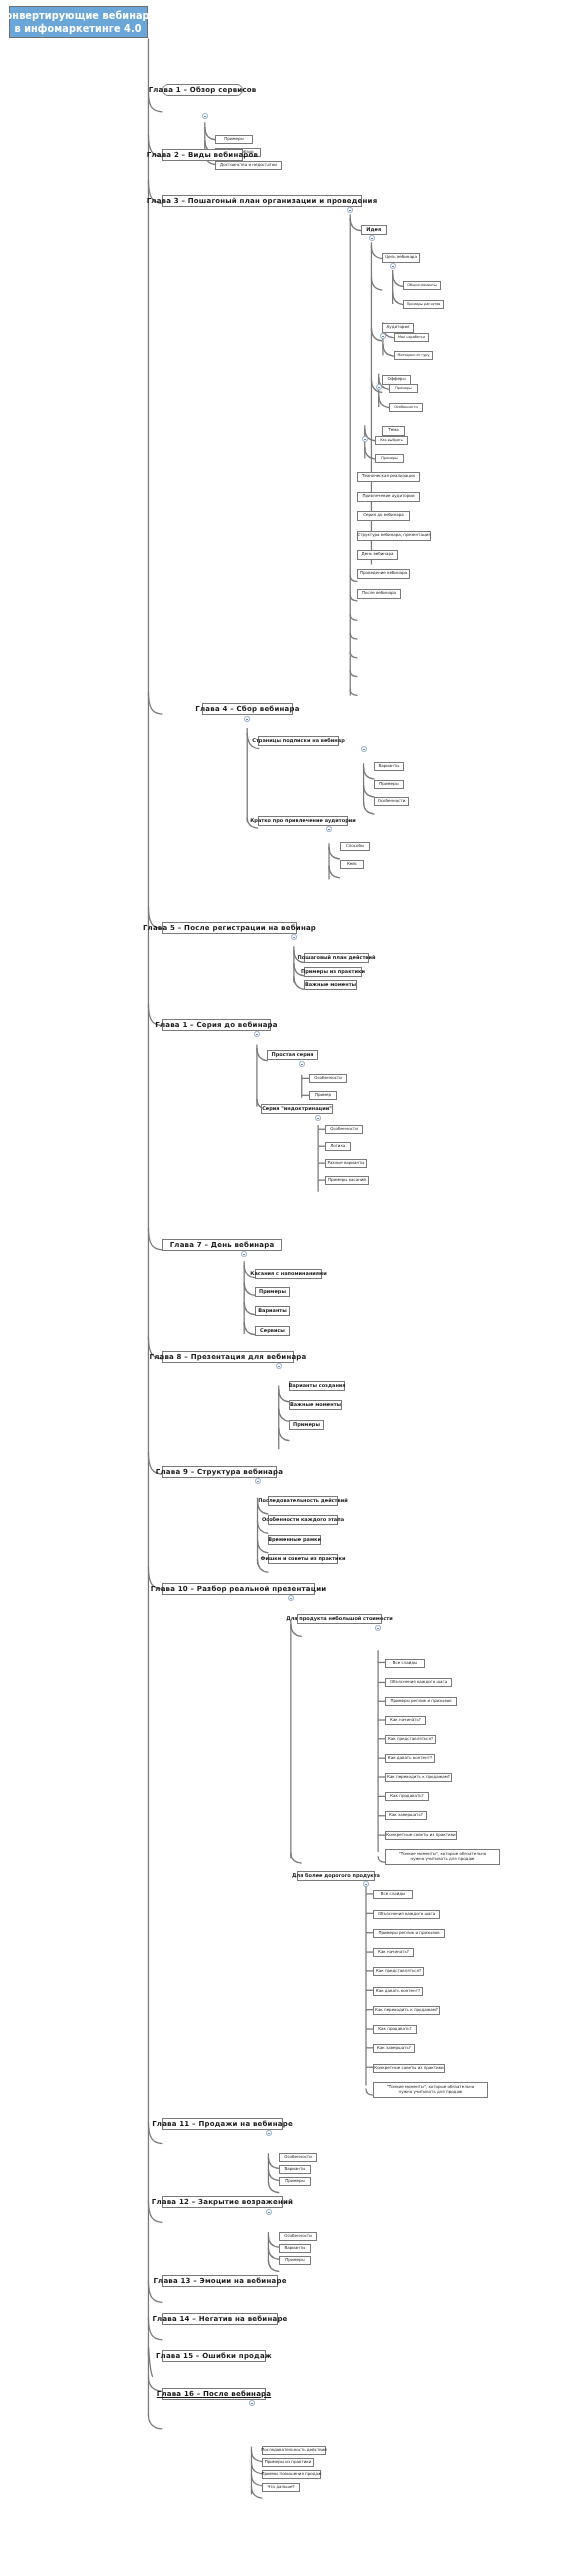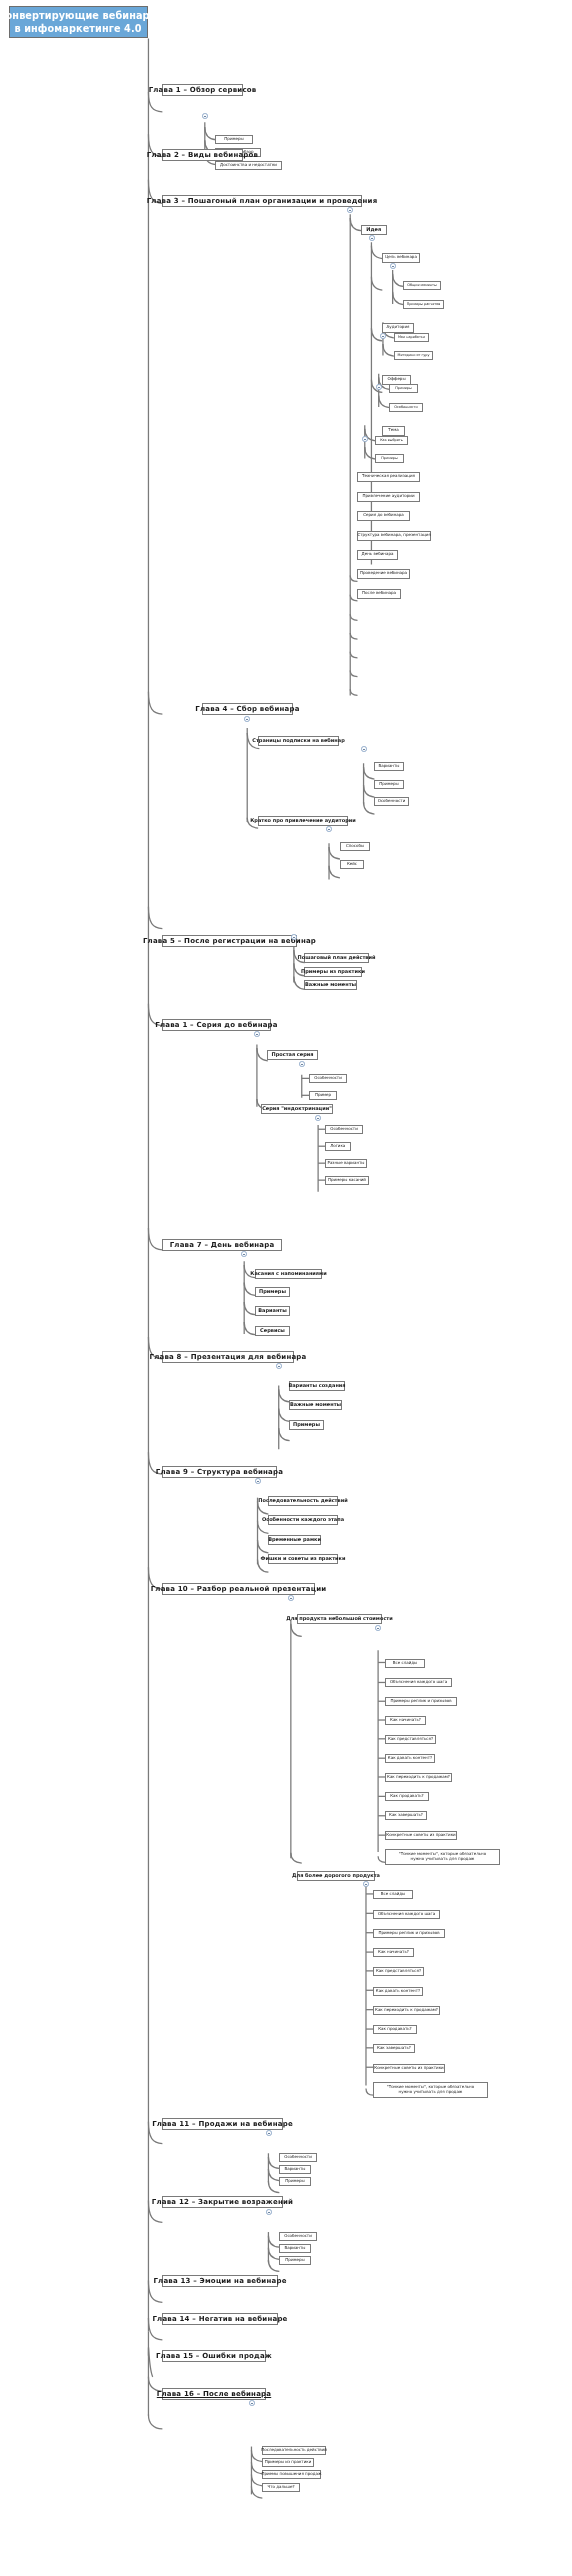--- a/index.html
+++ b/index.html
@@ -222,21 +222,21 @@
       <path d="M415,4042 C415,4054 421,4060 433,4061"></path>
       <path d="M415,4062 C415,4074 421,4080 433,4081"></path>
       <path d="M415,4082 C415,4094 421,4100 433,4101"></path>
       <path d="M415,4102 C415,4114 421,4120 433,4121"></path>
     </g>
   </svg>
 
   <div class="node root" style="left:8.5px; top:6px; width:139px; height:32px;">Конвертирующие вебинары
 в инфомаркетинге 4.0</div>
 
-  <div class="node lvl1" style="left:162px; top:84px; width:81px; height:12px;">Глава 1 – Обзор сервисов</div>
+  <div class="node lvl1" style="left:162px; top:84px; width:81px; height:12px;border-radius:6px;">Глава 1 – Обзор сервисов</div>
   <div class="toggle" style="left:202px; top:113px;"></div>
   <div class="node lvl3" style="left:215px; top:135px; width:38px; height:9px;">Примеры</div>
   <div class="node lvl3" style="left:215px; top:148px; width:46px; height:9px;">Краткий обзор</div>
   <div class="node lvl3" style="left:215px; top:161px; width:67px; height:9px;">Достоинства и недостатки</div>
 
   <div class="node lvl1" style="left:162px; top:149px; width:81px; height:12px;">Глава 2 – Виды вебинаров</div>
 
   <div class="node lvl1" style="left:162px; top:195px; width:200px; height:12px;">Глава 3 – Пошагоный план организации и проведения</div>
   <div class="toggle" style="left:347px; top:207px;"></div>
 
@@ -278,21 +278,21 @@
   <div class="toggle" style="left:361px; top:746px;"></div>
   <div class="node lvl3" style="left:374px; top:762px; width:30px; height:9px;">Варианты</div>
   <div class="node lvl3" style="left:374px; top:780px; width:30px; height:9px;">Примеры</div>
   <div class="node lvl3" style="left:374px; top:797px; width:35px; height:9px;">Особенности</div>
 
   <div class="node lvl2" style="left:258px; top:816px; width:90px; height:10.3px;">Кратко про привлечение аудитории</div>
   <div class="toggle" style="left:326px; top:826px;"></div>
   <div class="node lvl3" style="left:340px; top:842px; width:30px; height:9px;">Способы</div>
   <div class="node lvl3" style="left:340px; top:860px; width:24px; height:9px;">Кейс</div>
 
-  <div class="node lvl1" style="left:162px; top:922px; width:135px; height:12px;margin-top:13px;">Глава 5 – После регистрации на вебинар</div>
+  <div class="node lvl1" style="left:162px; top:922px; width:135px; height:12px;">Глава 5 – После регистрации на вебинар</div>
   <div class="toggle" style="left:291px; top:934px;"></div>
   <div class="node lvl2" style="left:304px; top:953px; width:65px; height:10.3px;">Пошаговый план действий</div>
   <div class="node lvl2" style="left:304px; top:967px; width:58px; height:10.3px;">Примеры из практики</div>
   <div class="node lvl2" style="left:304px; top:980px; width:53px; height:10.3px;">Важные моменты</div>
 
   <div class="node lvl1" style="left:162px; top:1019px; width:109px; height:12px;">Глава 1 – Серия до вебинара</div>
   <div class="toggle" style="left:254px; top:1031px;"></div>
 
   <div class="node lvl2" style="left:267px; top:1050px; width:51px; height:10.3px;">Простая серия</div>
   <div class="toggle" style="left:299px; top:1061px;"></div>

